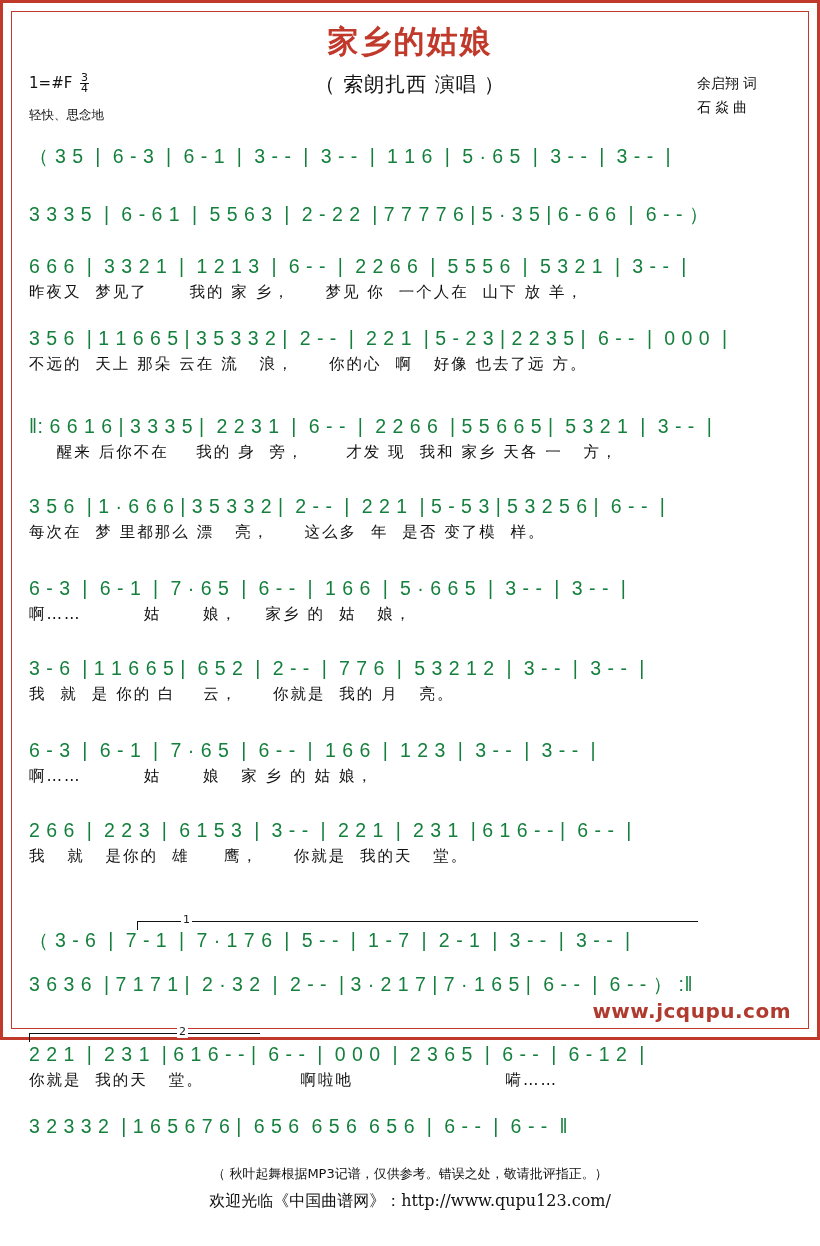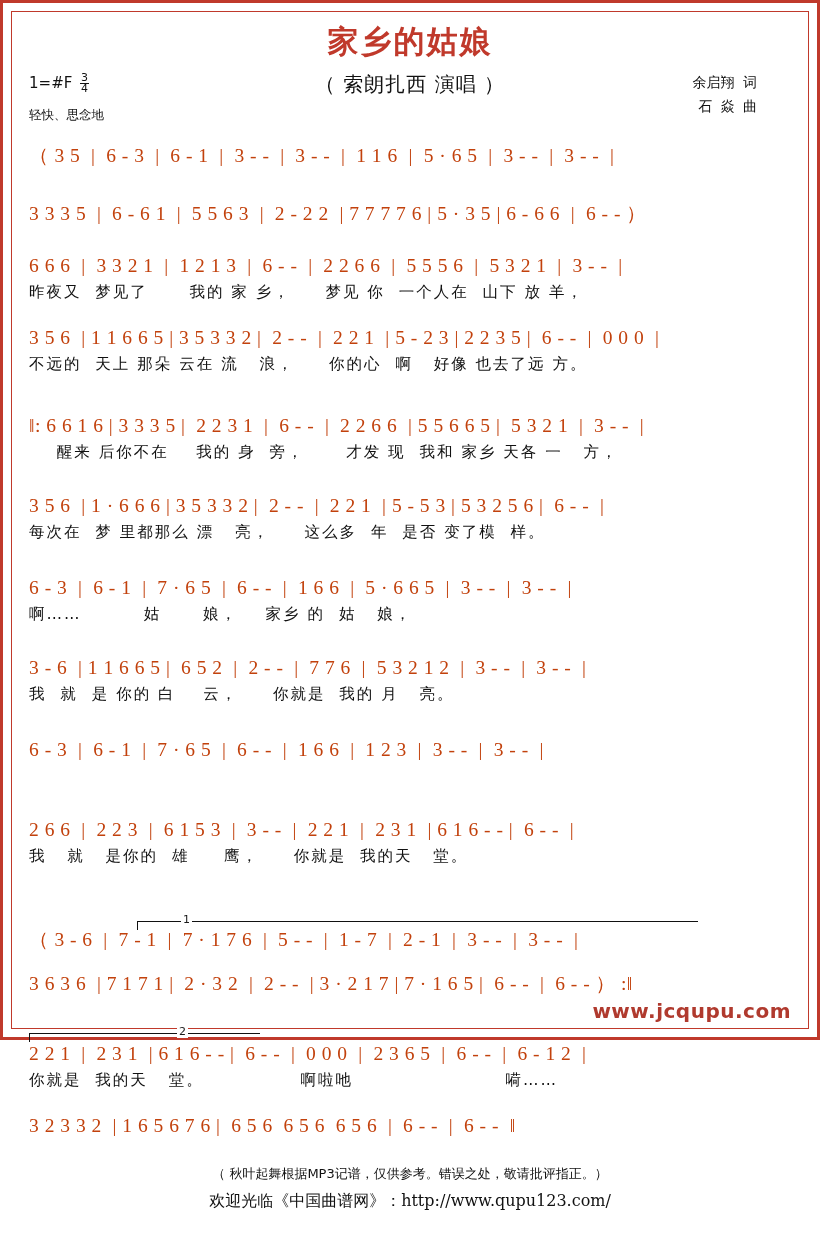--- a/index.html
+++ b/index.html
@@ -39,25 +39,25 @@
     top:68px;left:0;width:100%;
     text-align:center;
     font-family:"DejaVu Sans", sans-serif;
     font-size:20px;
     color:#111;
     letter-spacing:1px;
   }
   .credits{
     position:absolute;
     top:68px;right:60px;
-    font-family:Liberation Mono, monospace;
+    font-family:Liberation Sans, sans-serif;
     font-size:14px;
     line-height:24px;
     color:#111;
-    text-align:right;
+    text-align:left;
   }
   .keysig{
     position:absolute;
     top:70px;left:26px;
     font-family:"DejaVu Sans", sans-serif;
     font-size:15px;
     color:#111;
   }
   .keysig .frac{
     display:inline-block;
@@ -76,24 +76,24 @@
     font-size:12.5px;
     color:#111;
   }
   
   .sys{
     position:absolute;
     left:26px;
     width:768px;
   }
   .notes{
-    font-family:Liberation Serif, serif;
+    font-family:Liberation Sans, sans-serif;
     font-size:19.5px;
     letter-spacing:0.5px;
-    color:#c2410c;
+    color:#15803d;
     white-space:pre;
     line-height:26px;
   }
   .lyric{
     font-family:"DejaVu Sans", sans-serif;
     font-size:15.5px;
     letter-spacing:2px;
     color:#111;
     white-space:pre;
     line-height:22px;
@@ -181,20 +181,21 @@
     <div class="lyric">啊……         姑      娘，    家乡 的  姑   娘，</div>
   </div>
 
   <div class="sys" style="top:652px;">
     <div class="notes">3 - 6  | 1 1 6 6 5 |  6 5 2  |  2 - -  |  7 7 6  |  5 3 2 1 2  |  3 - -  |  3 - -  |</div>
     <div class="lyric">我  就  是 你的 白    云，     你就是  我的 月   亮。</div>
   </div>
 
   <div class="sys" style="top:734px;">
     <div class="notes">6 - 3  |  6 - 1  |  7 · 6 5  |  6 - -  |  1 6 6  |  1 2 3  |  3 - -  |  3 - -  |</div>
+    <div class="lyric">啊……         姑      娘   家 乡 的 姑 娘，</div>
   </div>
 
   <div class="sys" style="top:814px;">
     <div class="notes">2 6 6  |  2 2 3  |  6 1 5 3  |  3 - -  |  2 2 1  |  2 3 1  | 6 1 6 - - |  6 - -  |</div>
     <div class="lyric">我   就   是你的  雄     鹰，     你就是  我的天   堂。</div>
   </div>
 
   <div class="sys" style="top:908px;">
     <div style="position:absolute;left:108px;top:10px;width:560px;border-top:1px solid #111;border-left:1px solid #111;height:8px;"></div>
     <div style="position:absolute;left:152px;top:2px;font-family:'DejaVu Sans',sans-serif;font-size:11px;background:#fff;padding:0 2px;">1</div>

